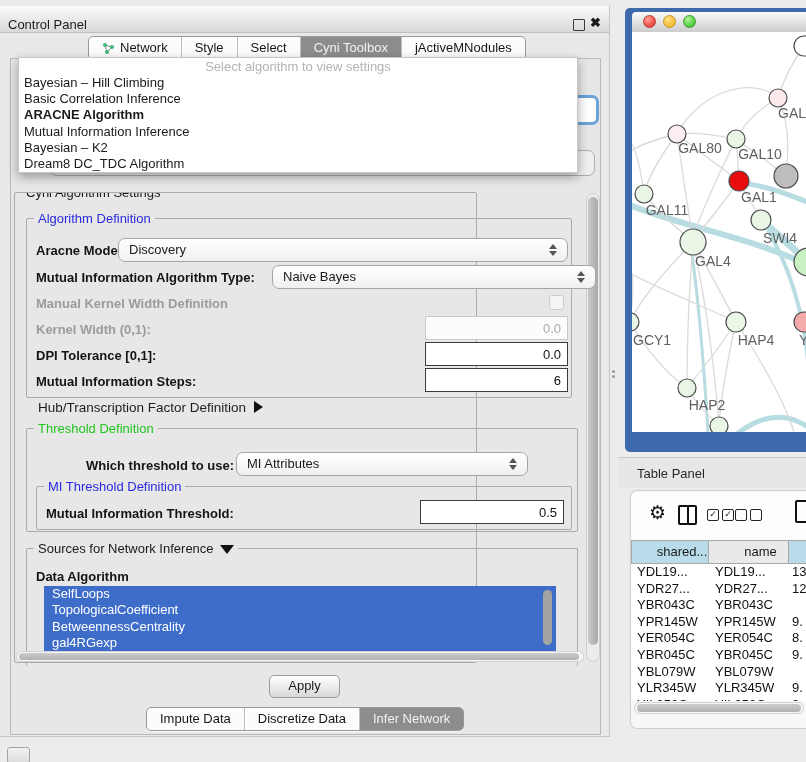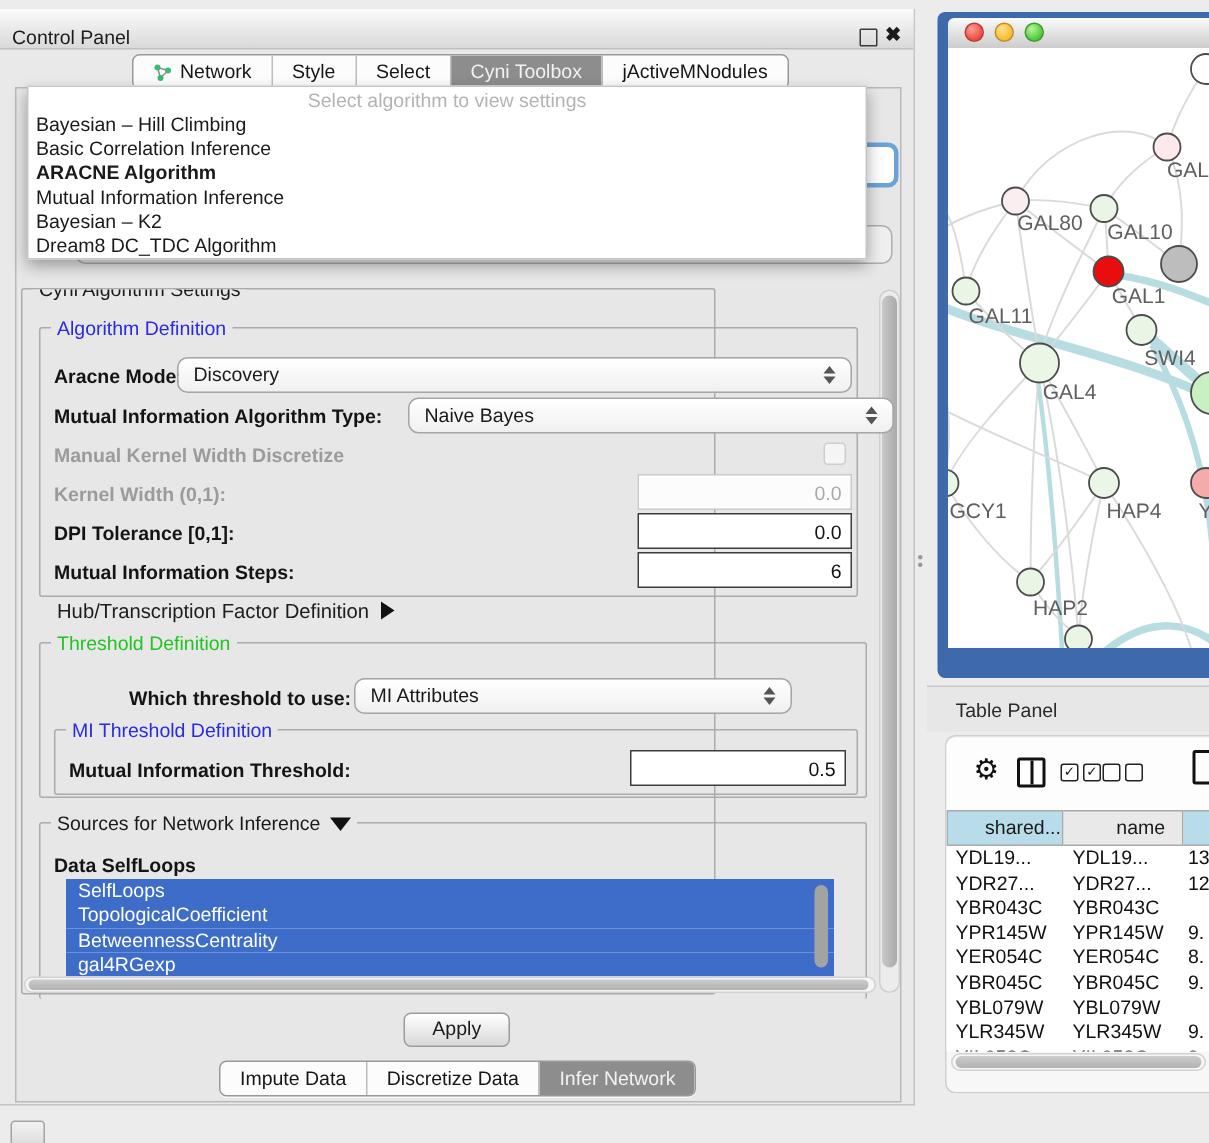--- a/index.html
+++ b/index.html
@@ -148,21 +148,21 @@
     </span>
 </div>
 <span class="lbl" style="left:36px;top:270px;">Mutual Information Algorithm Type:</span>
 <div class="combo" style="left:272px;top:265px;width:324px;">
   <span>Naive Bayes</span>
   <span class="stepper">
       <i class="up"></i>
       <i class="dn"></i>
     </span>
 </div>
-<span class="lbl dis" style="left:36px;top:296px;">Manual Kernel Width Discretize</span>
+<span class="lbl dis" style="left:36px;top:296px;">Manual Kernel Width Definition</span>
 <span class="checkbox" style="left:549px;top:295px;"></span>
 <span class="lbl dis" style="left:36px;top:322px;">Kernel Width (0,1):</span>
 <input class="numfield dis" style="left: 425px; top: 316px; width: 143px;" value="0.0">
 <span class="lbl" style="left:36px;top:348px;">DPI Tolerance [0,1]:</span>
 <input class="numfield" style="left: 425px; top: 342px; width: 143px;" value="0.0">
 <span class="lbl" style="left:36px;top:374px;">Mutual Information Steps:</span>
 <input class="numfield" style="left: 425px; top: 368px; width: 143px;" value="6">
 
 <span class="abs" style="left:38px;top:400px;font-size:13.5px;color:#1d1d1d;">
   <span>Hub/Transcription Factor Definition</span><i class="tri-right"></i>
@@ -181,21 +181,21 @@
 </div>
 <div class="group" style="left:36px;top:486px;width:536px;height:44px;">
   <span class="gtitle" style="color:#2a2ae0;">MI Threshold Definition</span>
 </div>
 <span class="lbl" style="left:46px;top:506px;">Mutual Information Threshold:</span>
 <input class="numfield" style="left: 420px; top: 500px; width: 144px;" value="0.5">
 
 <div class="group" style="left:26px;top:548px;width:552px;height:118px;border-bottom:none;">
   <span class="gtitle"><span>Sources for Network Inference</span><i class="tri-down"></i></span>
 </div>
-<span class="lbl" style="left:36px;top:569px;">Data SelfLoops</span>
+<span class="lbl" style="left:36px;top:569px;">Data Algorithm</span>
 <div id="attr-list" class="abs">
     <div class="item" style="background: rgb(62, 109, 201);">SelfLoops</div>
     <div class="item" style="background: rgb(62, 109, 201);">TopologicalCoefficient</div>
     <div class="item" style="background: rgb(62, 109, 201);">BetweennessCentrality</div>
     <div class="item" style="background: rgb(62, 109, 201);">gal4RGexp</div>
   </div>
 <div class="vsb" style="left:542px;top:588px;width:11px;height:61px;border:none;background:transparent;">
   <span class="thumb" style="top:2px;height:55px;background:#a3a3a3;"></span>
 </div>
 <div class="hsb" style="left:16px;top:651px;width:568px;height:11px;">

